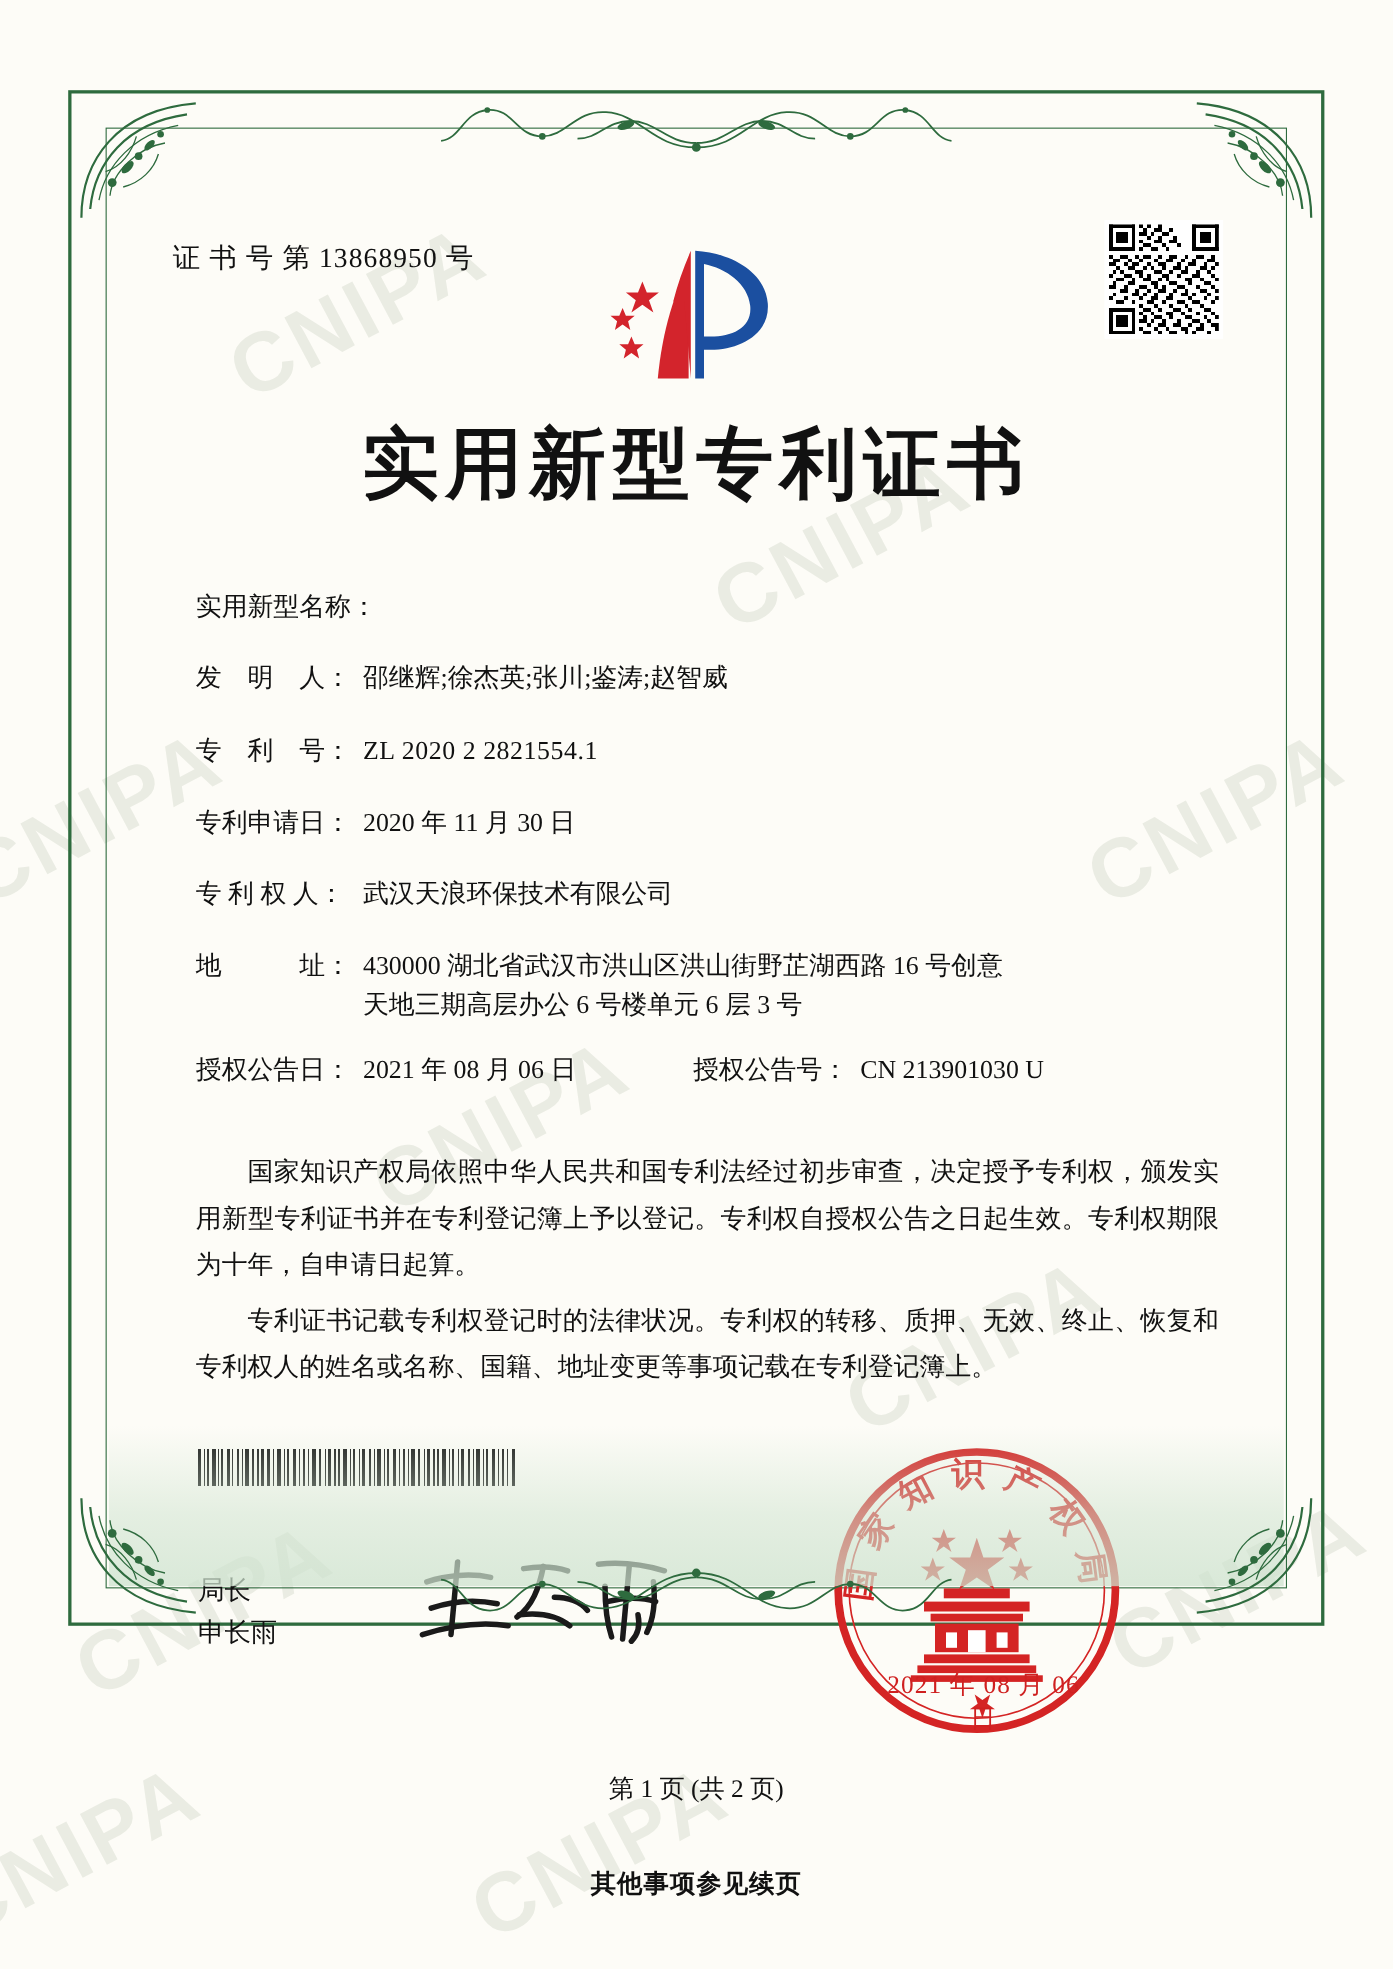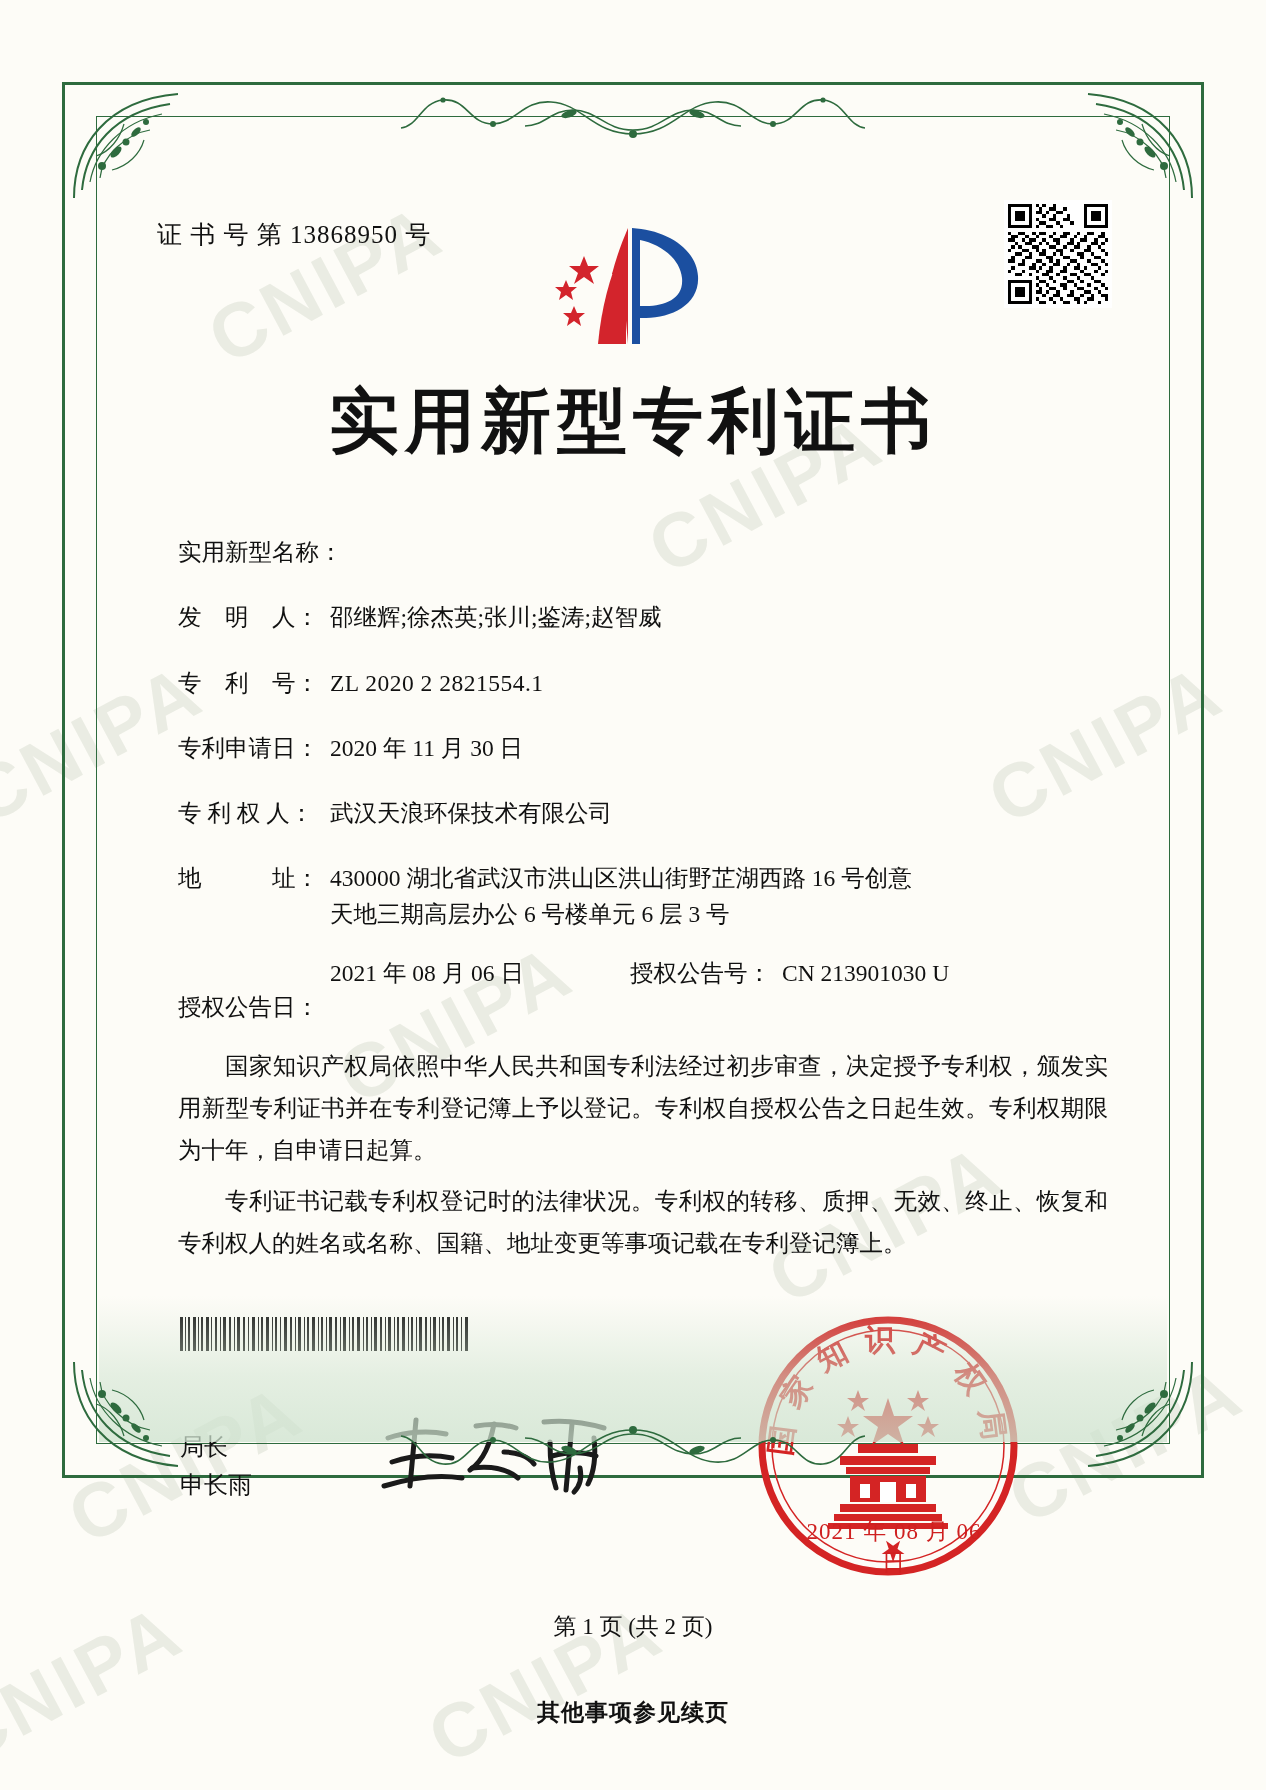--- a/index.html
+++ b/index.html
@@ -166,21 +166,21 @@
     white-space: nowrap;
   }
   .val { flex: 1; }
   .val.mono-ish { letter-spacing: 0.5px; }
 
   .row-two {
     display: flex;
     margin-bottom: 26px;
     line-height: 1.5;
   }
-  .half-lbl { width: 152px; flex: 0 0 152px; margin-top: 34px; }
+  .half-lbl { width: 152px; flex: 0 0 152px; }
   .half-val { flex: 0 0 300px; }
   .half-lbl2 { width: 152px; flex: 0 0 152px; }
   .half-val2 { flex: 1; }
 
   
   .paras {
     position: absolute;
     left: 178px;
     top: 1046px;
     width: 930px;

